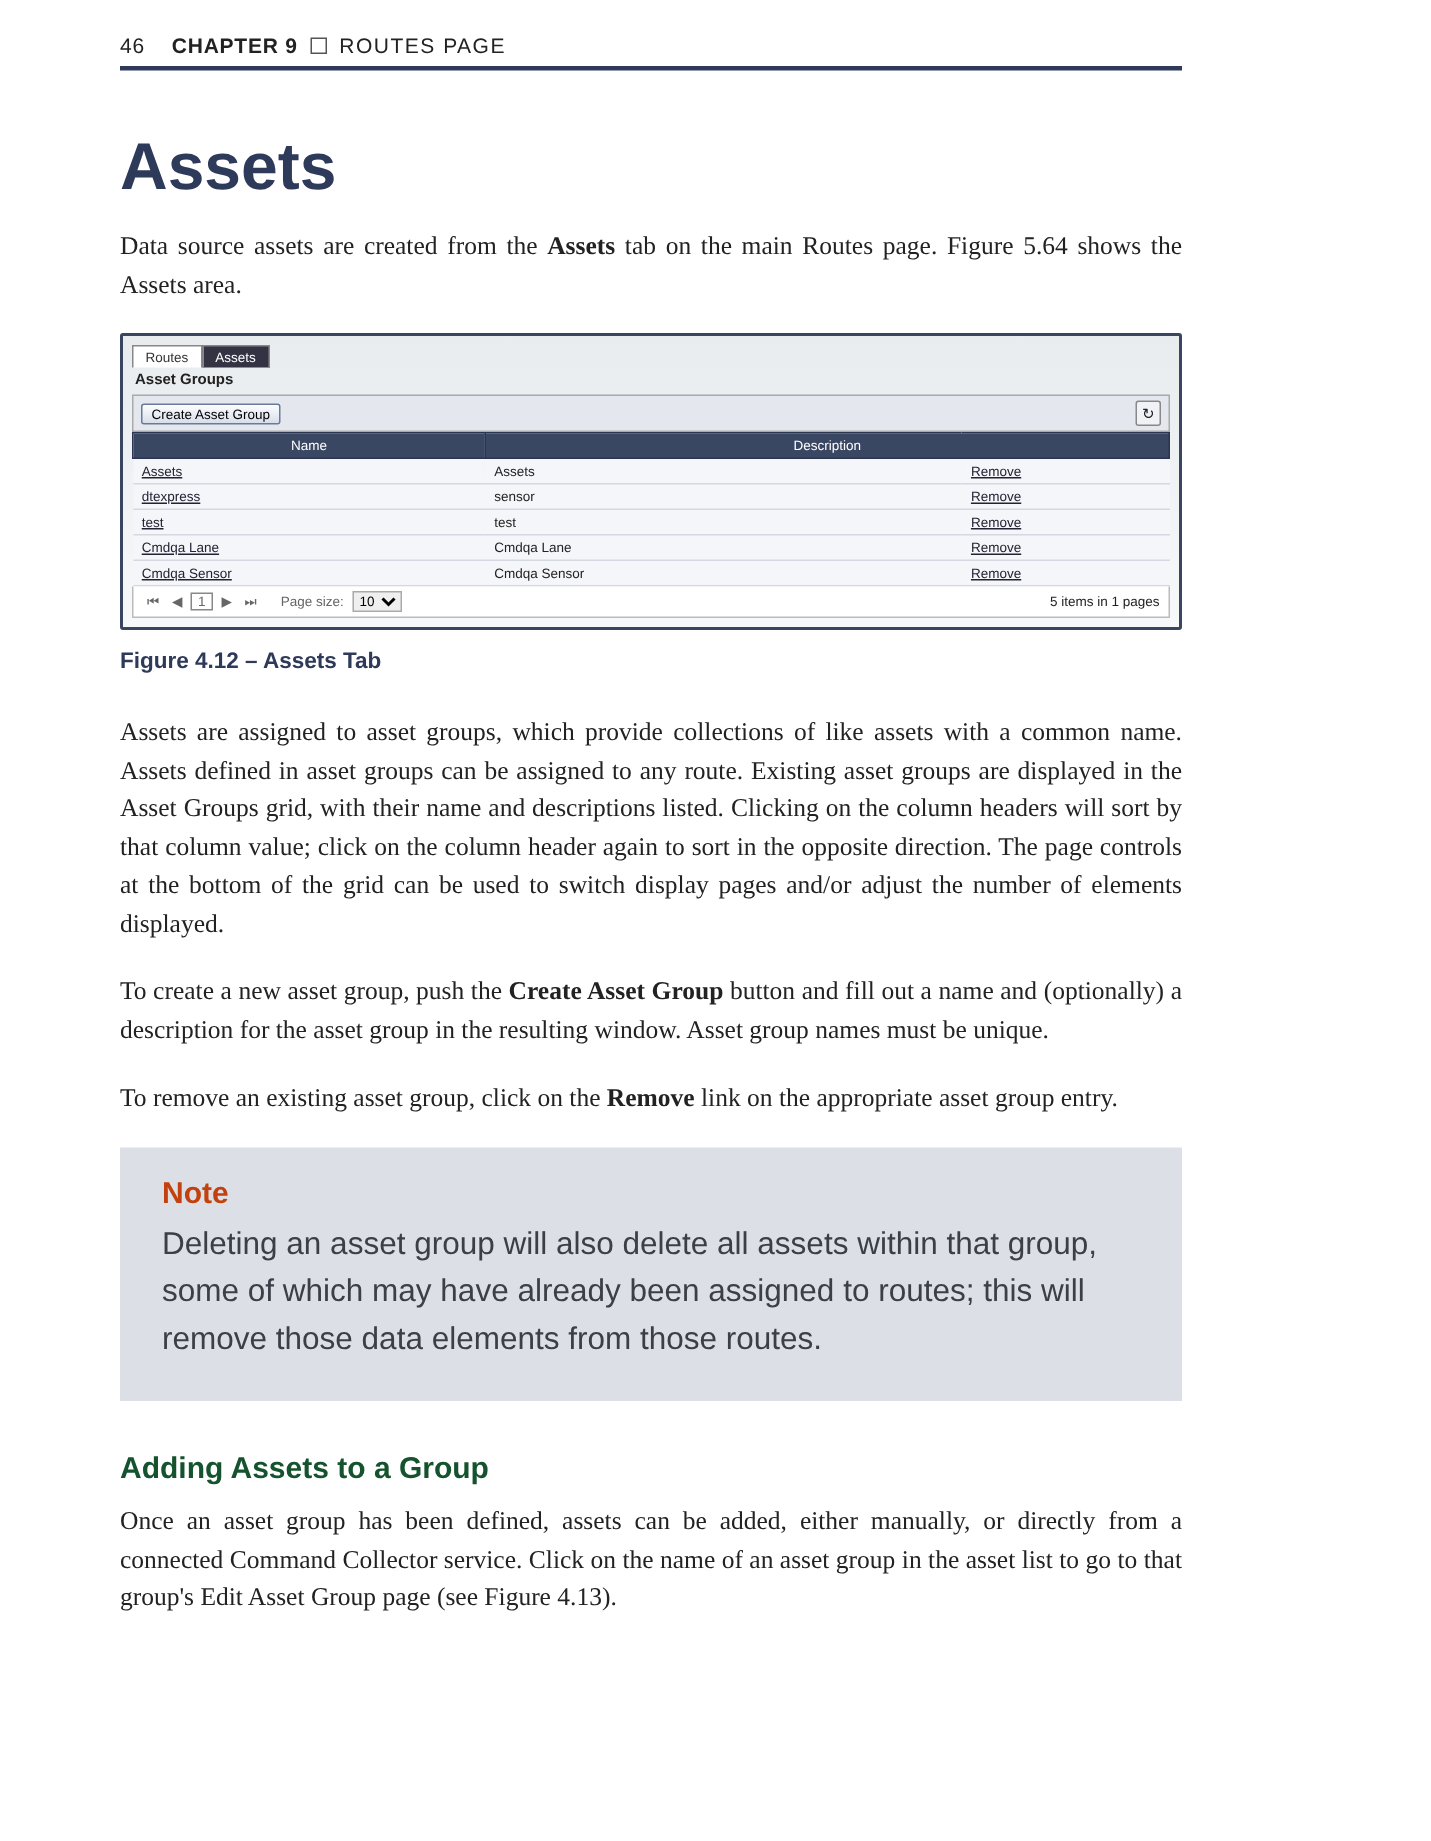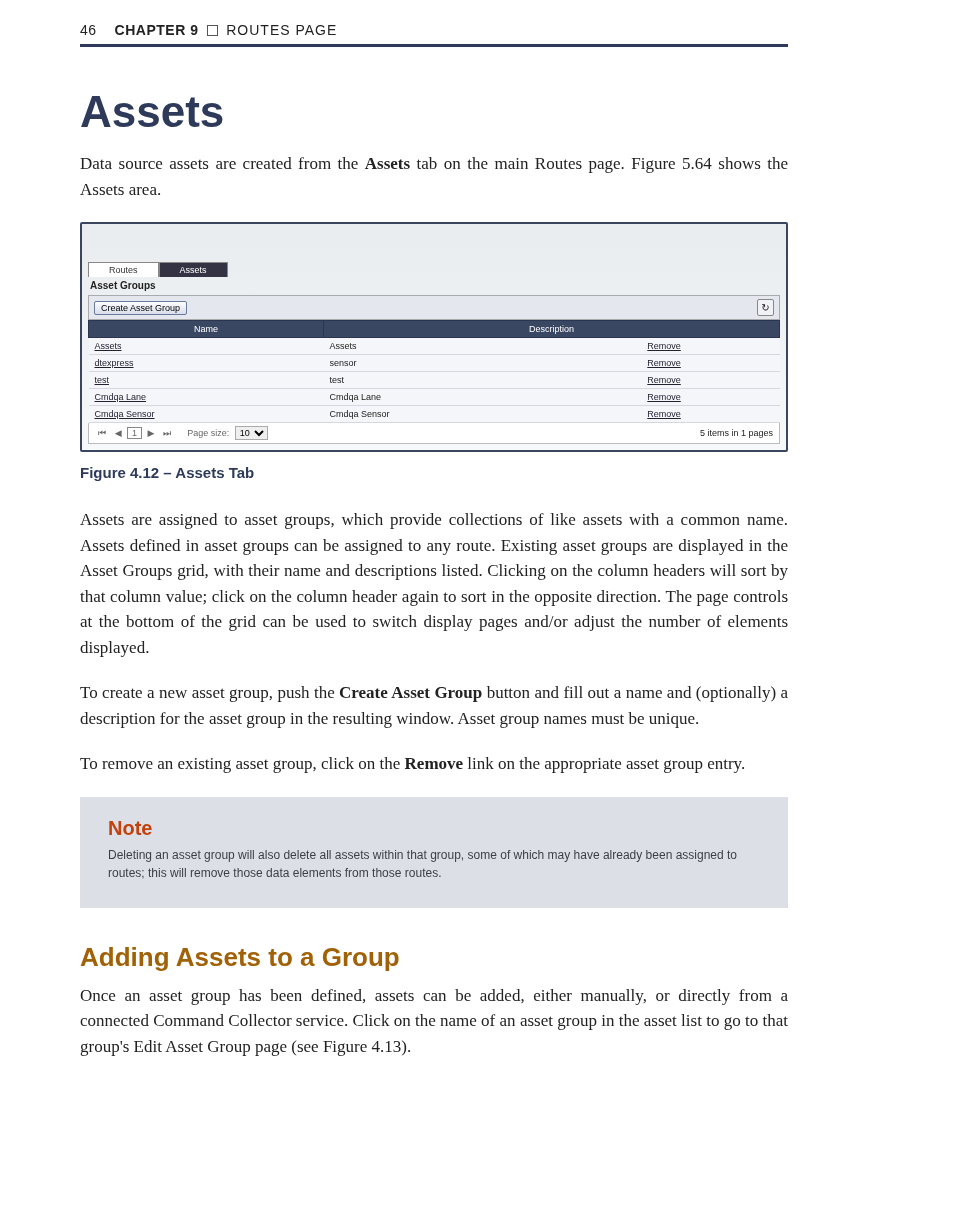--- a/index.html
+++ b/index.html
@@ -58,27 +58,26 @@
     border-radius: 2px;
     padding: 6px;
     margin: 8px 0 10px 0;
     background: linear-gradient(#e8ecef, #f7f8fa);
     font-family: Arial, sans-serif;
     font-size: 9px;
     color: #222;
   }
   .ss-tabs { display: flex; gap: 0; margin-bottom: 2px; }
   .ss-tab {
-    padding: 2px 20px;
+    padding: 2px 8px;
     font-size: 9px;
     border: 1px solid #888;
     background: #fff;
     color: #333;
     border-bottom: none;
-    margin-top: 32px;
   }
   .ss-tab.active { background: #334; color: #fff; }
   .ss-subtitle { font-weight: 700; font-size: 10px; margin: 3px 0 4px 2px; }
   .ss-toolbar {
     display: flex; justify-content: space-between; align-items: center;
     border: 1px solid #aaa; background: #e4e8ee;
     padding: 3px 5px; margin-bottom: 0;
   }
   .ss-btn {
     font-size: 9px;
@@ -147,30 +146,30 @@
   }
   .note-box .note-title {
     font-family: "Arial Narrow", Arial, sans-serif;
     font-weight: 800;
     font-size: 20px;
     color: #c2410c;
     margin: 0 0 6px 0;
   }
   .note-box .note-body {
     font-family: "Arial Narrow", Arial, sans-serif;
-    font-size: 12px;
+    font-size: 21px;
     color: #3a3f48;
     line-height: 1.5;
     margin: 0;
   }
   h2.subhead {
     font-family: "Arial Narrow", Arial, sans-serif;
     font-weight: 800;
-    font-size: 26px;
-    color: #a16207;
+    font-size: 20px;
+    color: #14532d;
     margin: 0 0 10px 0;
   }
 </style>
 </head>
 <body>
 
 <div class="page">
 
   <div class="running-head">
     <span class="pgnum">46</span>

